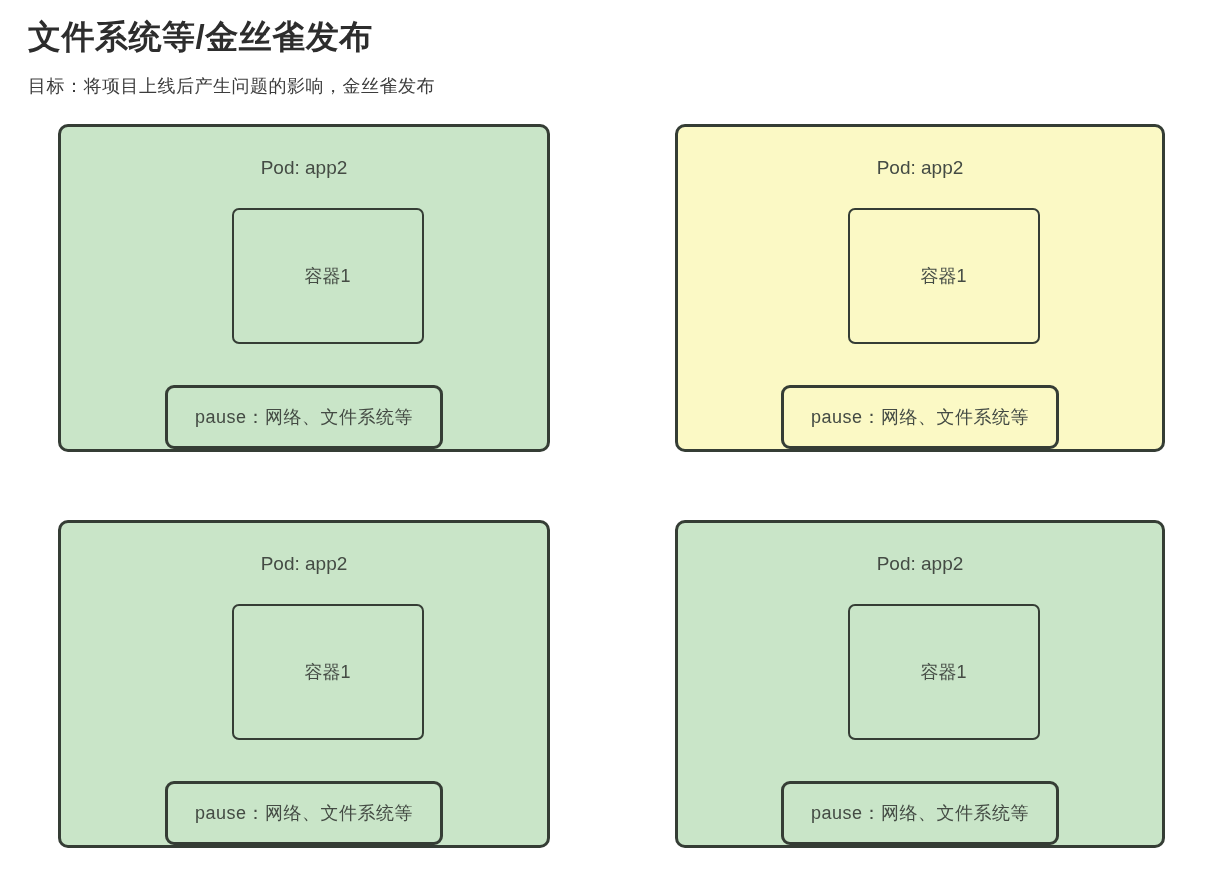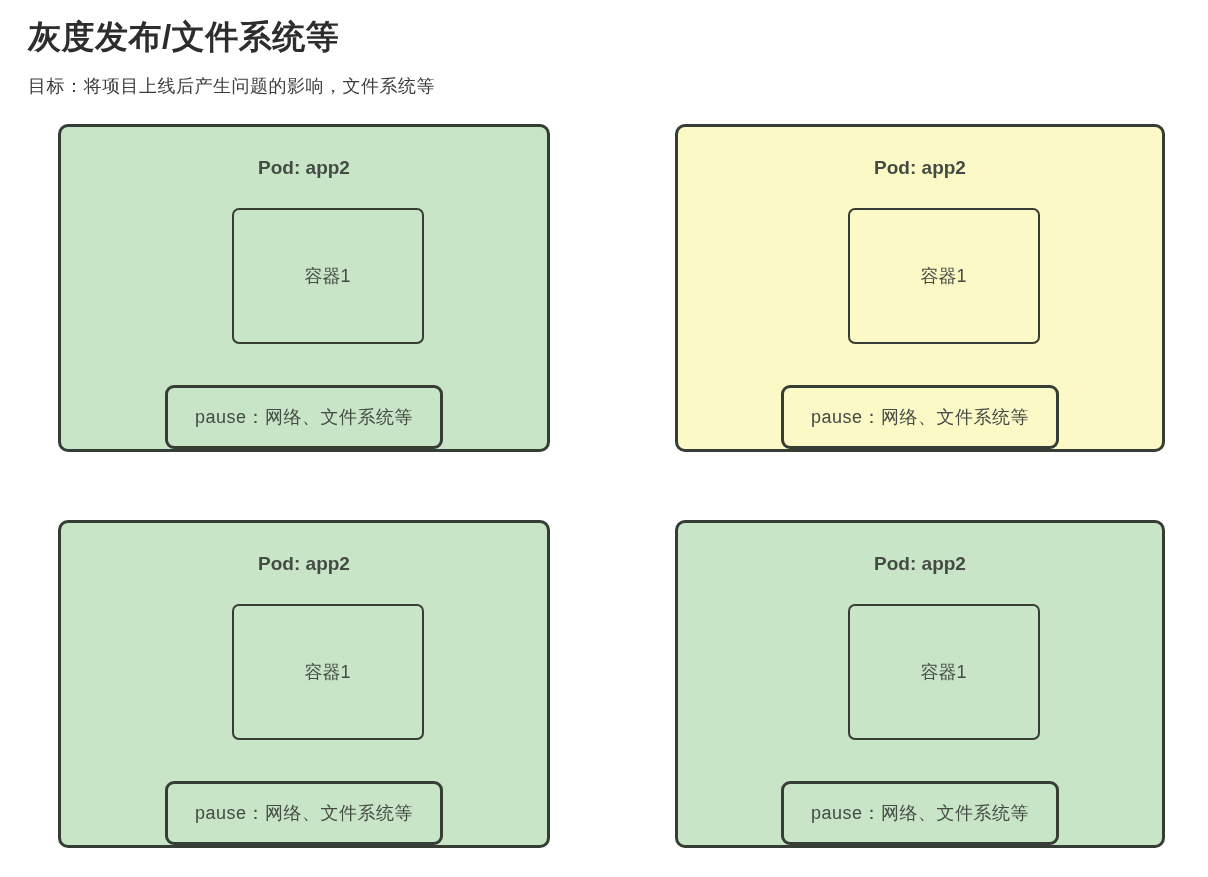--- a/index.html
+++ b/index.html
@@ -54,21 +54,20 @@
   .pod.pos-tl{left:58px;top:124px;width:492px;}
   .pod.pos-tr{left:675px;top:124px;}
   .pod.pos-bl{left:58px;top:520px;width:492px;}
   .pod.pos-br{left:675px;top:520px;}
 
   .pod-title{
     margin-top:27px;
     font-size:19px;
     line-height:27px;
     text-align:center;
-    font-weight:bold;
   }
   .container-box{
     margin-top:27px;
     width:192px;
     height:137px;
     border:2.5px solid var(--pod-border);
     border-radius:7px;
     display:flex;
     align-items:center;
     justify-content:center;
@@ -85,22 +84,22 @@
     align-items:center;
     justify-content:center;
     font-size:18px;
     letter-spacing:0.5px;
   }
 </style>
 </head>
 <body>
 
 <header class="header">
-  <h1 class="page-title">灰度发布/文件系统等</h1>
-  <div class="page-subtitle">目标：将项目上线后产生问题的影响，文件系统等</div>
+  <h1 class="page-title">文件系统等/金丝雀发布</h1>
+  <div class="page-subtitle">目标：将项目上线后产生问题的影响，金丝雀发布</div>
 </header>
 
 <section class="pod pos-tl" data-variant="green">
   <div class="pod-title">Pod: app2</div>
   <div class="container-box">
     <span>容器1</span>
   </div>
   <div class="pause-box">
     <span>pause：网络、文件系统等</span>
   </div>

